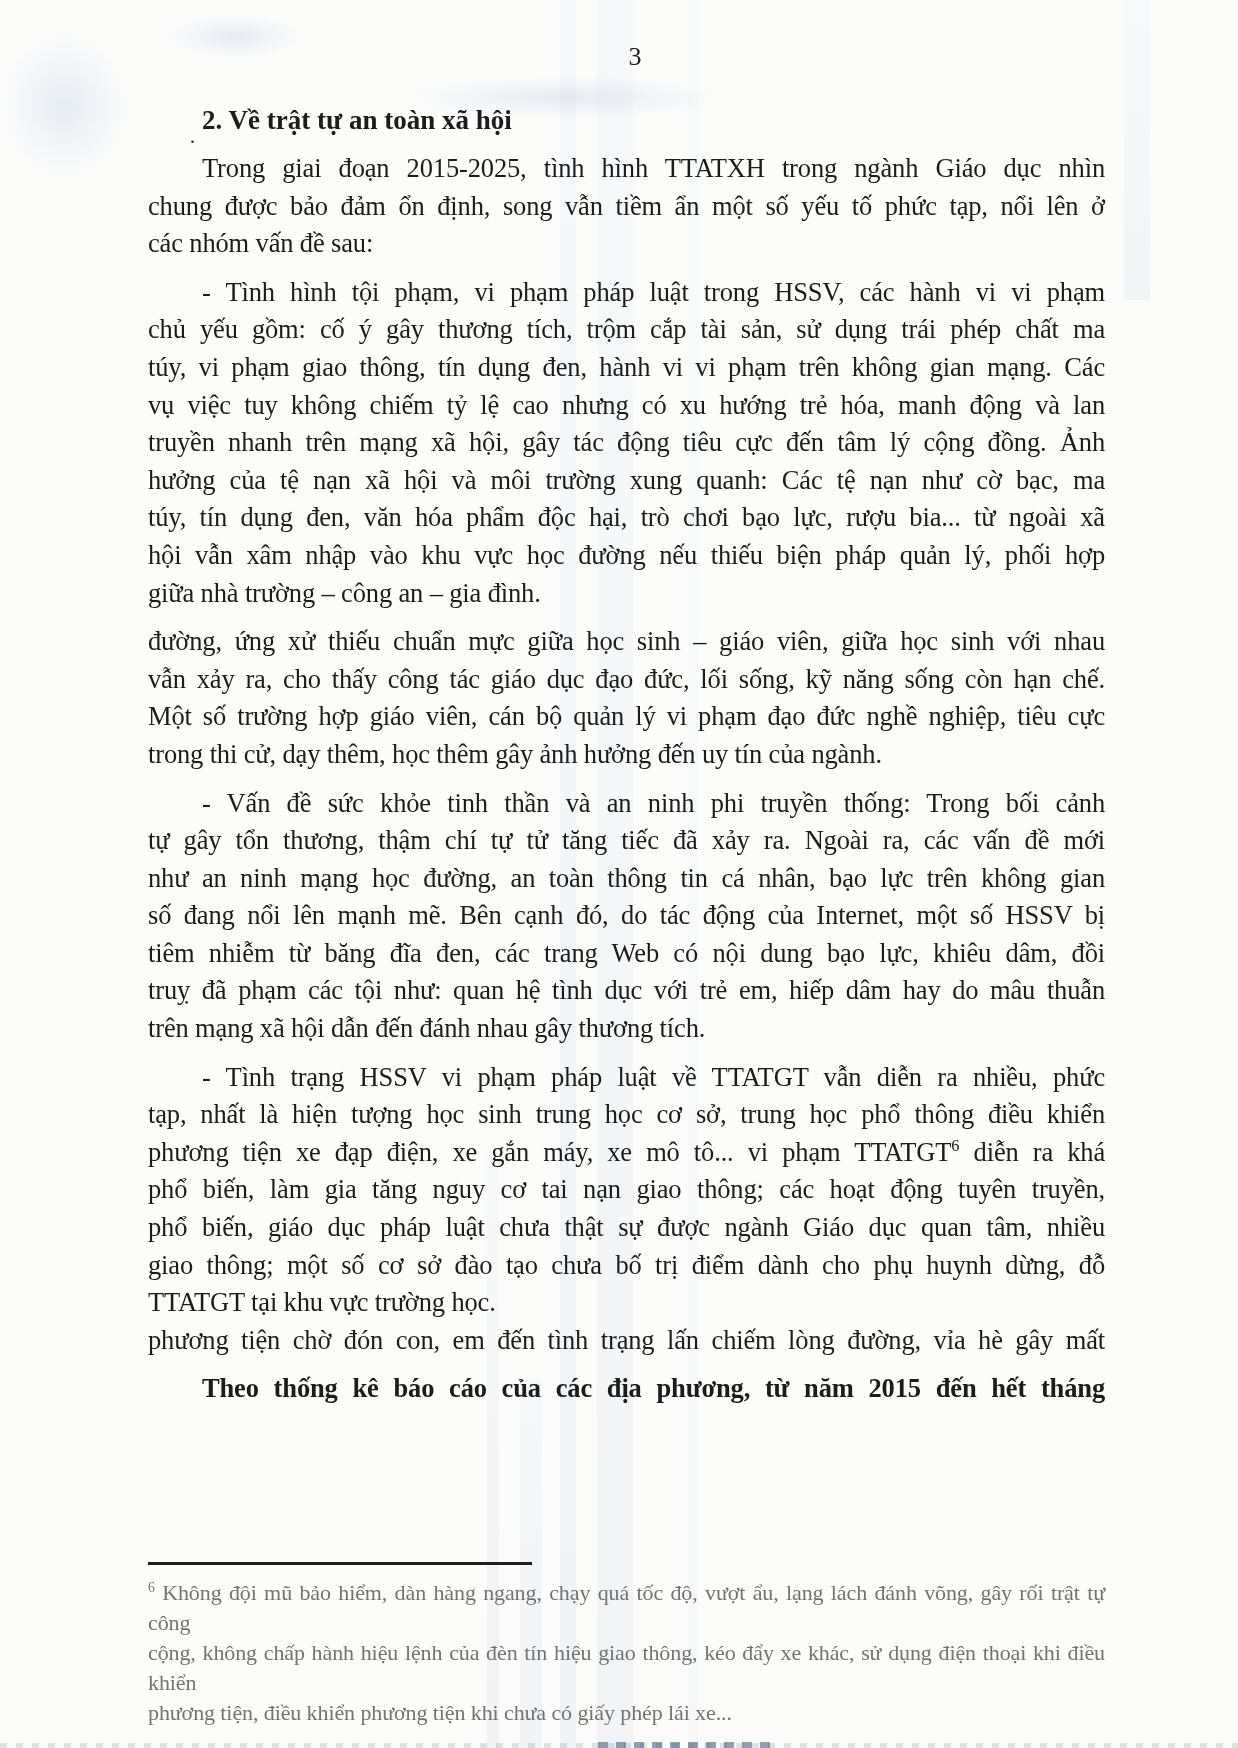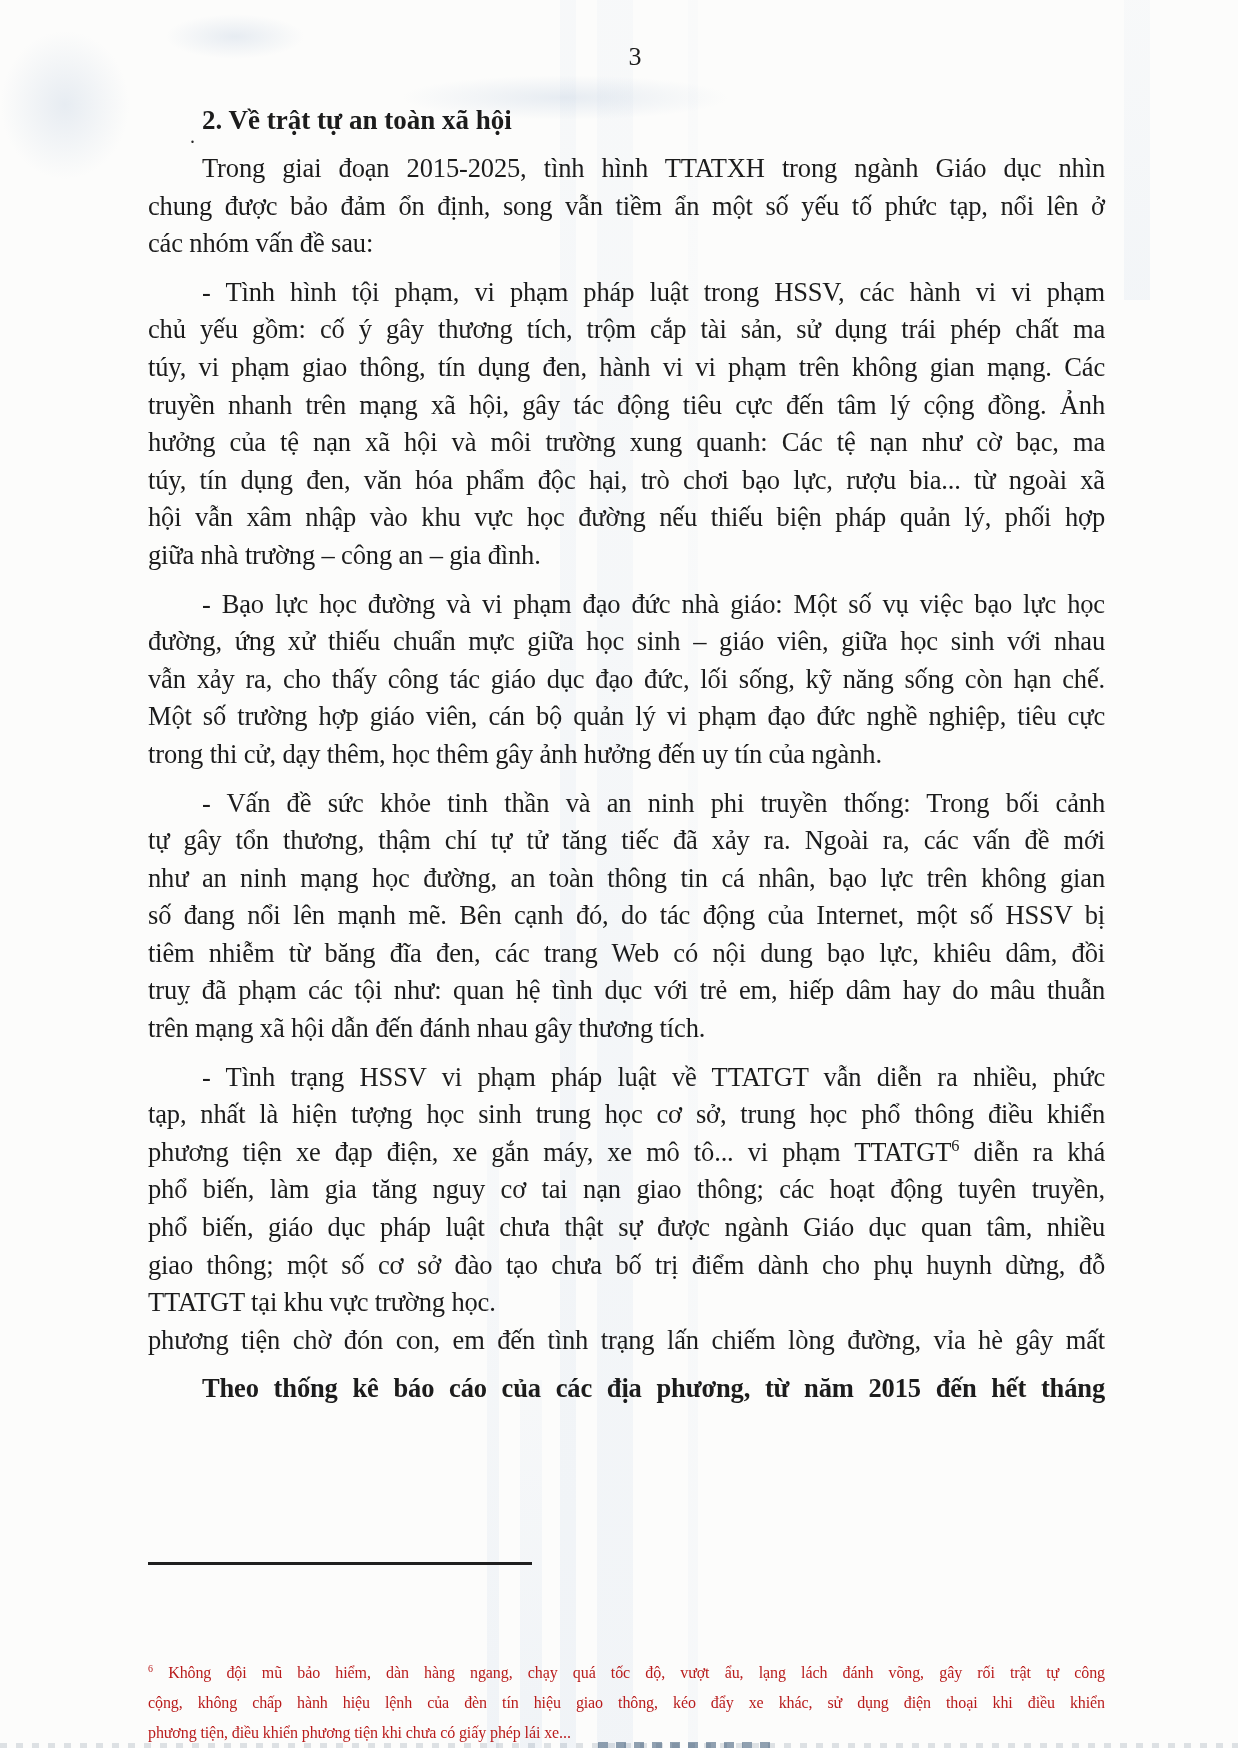--- a/index.html
+++ b/index.html
@@ -81,25 +81,25 @@
     vertical-align: super;
     letter-spacing: 0;
   }
 
   .footnote-rule {
     position: absolute; left: 148px; top: 1562px;
     width: 384px; height: 3px;
     background: #1f1f1f;
   }
   .footnote {
-    position: absolute; left: 148px; top: 1658px; width: 957px;
-    font-size: 16px;
+    position: absolute; left: 148px; top: 1578px; width: 957px;
+    font-size: 22px;
     line-height: 30px;
     letter-spacing: -0.1px;
-    color: #b91c1c;
+    color: #737373;
   }
 </style>
 </head>
 <body>
 
 <div class="page">
 
   <div class="band b1"></div>
   <div class="band b2"></div>
   <div class="band b3"></div>
@@ -118,28 +118,28 @@
 
     <div class="para">
         <div class="line first">Trong giai đoạn 2015-2025, tình hình TTATXH trong ngành Giáo dục nhìn</div>
         <div class="line">chung được bảo đảm ổn định, song vẫn tiềm ẩn một số yếu tố phức tạp, nổi lên ở</div>
         <div class="line last">các nhóm vấn đề sau:</div>
       </div>
     <div class="para">
         <div class="line first">- Tình hình tội phạm, vi phạm pháp luật trong HSSV, các hành vi vi phạm</div>
         <div class="line">chủ yếu gồm: cố ý gây thương tích, trộm cắp tài sản, sử dụng trái phép chất ma</div>
         <div class="line">túy, vi phạm giao thông, tín dụng đen, hành vi vi phạm trên không gian mạng. Các</div>
+        <div class="line">vụ việc tuy không chiếm tỷ lệ cao nhưng có xu hướng trẻ hóa, manh động và lan</div>
         <div class="line">truyền nhanh trên mạng xã hội, gây tác động tiêu cực đến tâm lý cộng đồng. Ảnh</div>
         <div class="line">hưởng của tệ nạn xã hội và môi trường xung quanh: Các tệ nạn như cờ bạc, ma</div>
         <div class="line">túy, tín dụng đen, văn hóa phẩm độc hại, trò chơi bạo lực, rượu bia... từ ngoài xã</div>
         <div class="line">hội vẫn xâm nhập vào khu vực học đường nếu thiếu biện pháp quản lý, phối hợp</div>
         <div class="line last">giữa nhà trường – công an – gia đình.</div>
       </div>
     <div class="para">
-        <div class="line first">- Bạo lực học đường và vi phạm đạo đức nhà giáo: Một số vụ việc bạo lực học</div>
         <div class="line">đường, ứng xử thiếu chuẩn mực giữa học sinh – giáo viên, giữa học sinh với nhau</div>
         <div class="line">vẫn xảy ra, cho thấy công tác giáo dục đạo đức, lối sống, kỹ năng sống còn hạn chế.</div>
         <div class="line">Một số trường hợp giáo viên, cán bộ quản lý vi phạm đạo đức nghề nghiệp, tiêu cực</div>
         <div class="line last">trong thi cử, dạy thêm, học thêm gây ảnh hưởng đến uy tín của ngành.</div>
       </div>
     <div class="para">
         <div class="line first">- Vấn đề sức khỏe tinh thần và an ninh phi truyền thống: Trong bối cảnh</div>
         <div class="line">tự gây tổn thương, thậm chí tự tử tăng tiếc đã xảy ra. Ngoài ra, các vấn đề mới</div>
         <div class="line">như an ninh mạng học đường, an toàn thông tin cá nhân, bạo lực trên không gian</div>
         <div class="line">số đang nổi lên mạnh mẽ. Bên cạnh đó, do tác động của Internet, một số HSSV bị</div>

